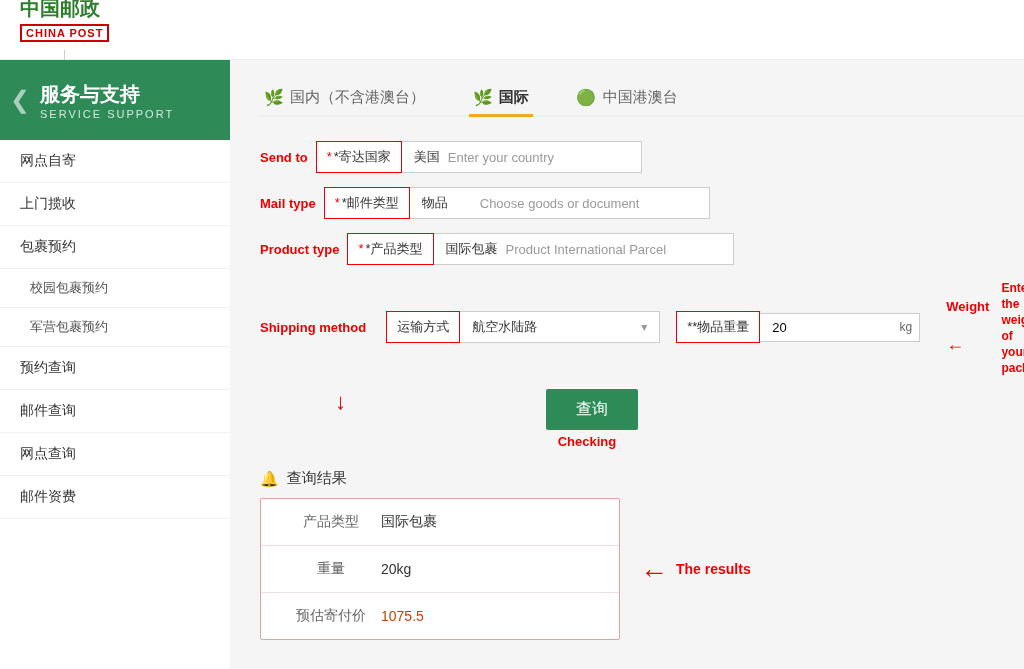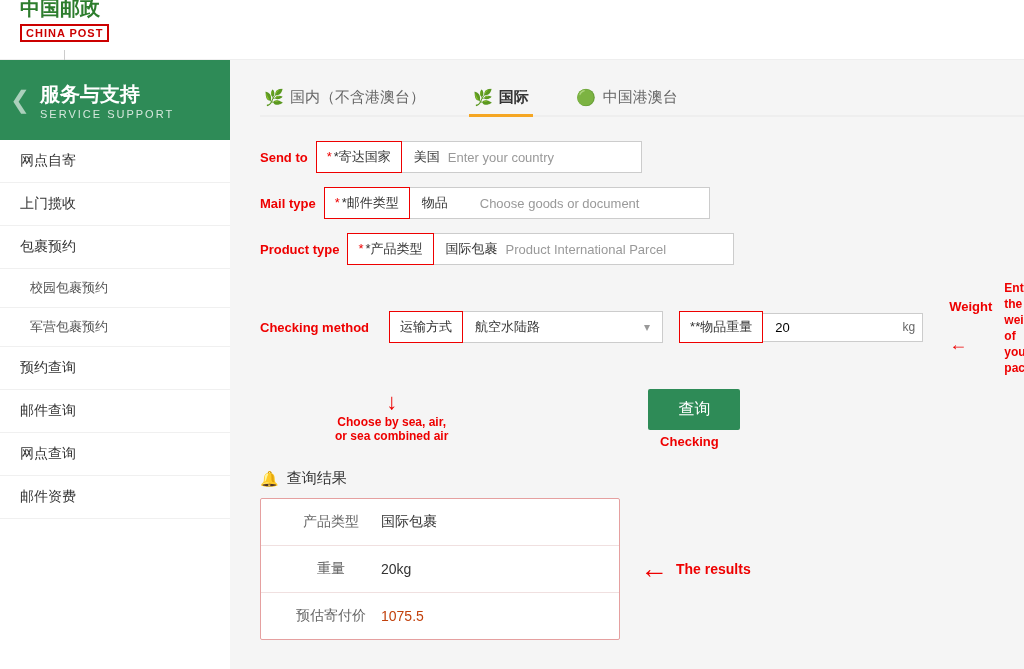--- a/index.html
+++ b/index.html
@@ -435,21 +435,21 @@
         <div class="form-label-box">
           <span class="required">*</span><span style="display:inline">*产品类型</span>
         </div>
         <div class="form-input-area" style="min-width:300px;">
           <span class="prefix">国际包裹</span>
           <span class="placeholder-text">Product International Parcel</span>
         </div>
       </div>
 
       <div class="shipping-row">
-        <span class="ann-shipping annotation-red">Checking method</span>
+        <span class="ann-shipping annotation-red">Shipping method</span>
         <div class="shipping-left">
           <div class="form-label-box">
             <span>运输方式</span>
           </div>
           <div class="form-select-area" style="min-width:200px;">
             <span>航空水陆路</span>
             <span class="chevron">▾</span>
           </div>
         </div>
         <div class="shipping-right">
@@ -470,22 +470,20 @@
           <div style="margin-left:4px;">
             <span class="annotation-red" style="font-size:12px;font-weight:bold;white-space:pre-line;">Enter the weight of
 your package</span>
           </div>
         </div>
       </div>
 
       <div style="display:flex;align-items:flex-start;gap:10px;margin-bottom:10px;padding-left:75px;">
         <div style="display:flex;flex-direction:column;align-items:center;">
           <span style="color:#e00;font-size:22px;">↓</span>
-          <span class="annotation-red" style="font-size:12px;font-weight:bold;white-space:pre-line;text-align:center;">Choose by sea, air,
-or sea combined air</span>
         </div>
         <div style="margin-left:180px;display:flex;flex-direction:column;align-items:center;">
           <button class="query-btn">查询</button>
           <span class="checking-label annotation-red">Checking</span>
         </div>
       </div>
 
       <div class="results-section">
         <div class="results-header">
           <span class="bell-icon">🔔</span>

